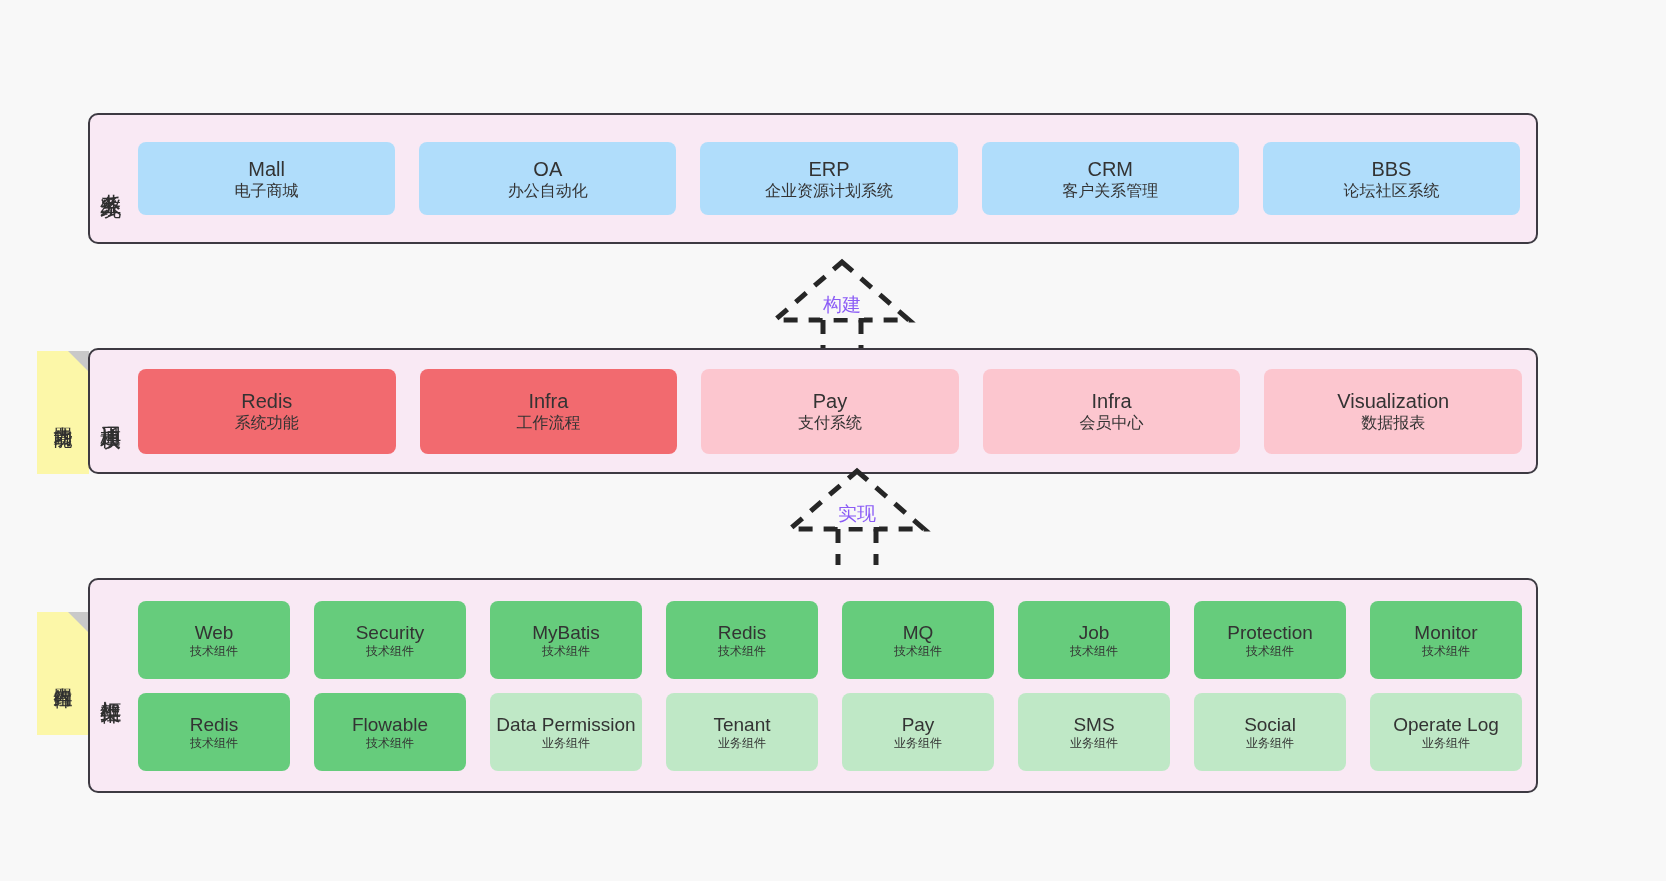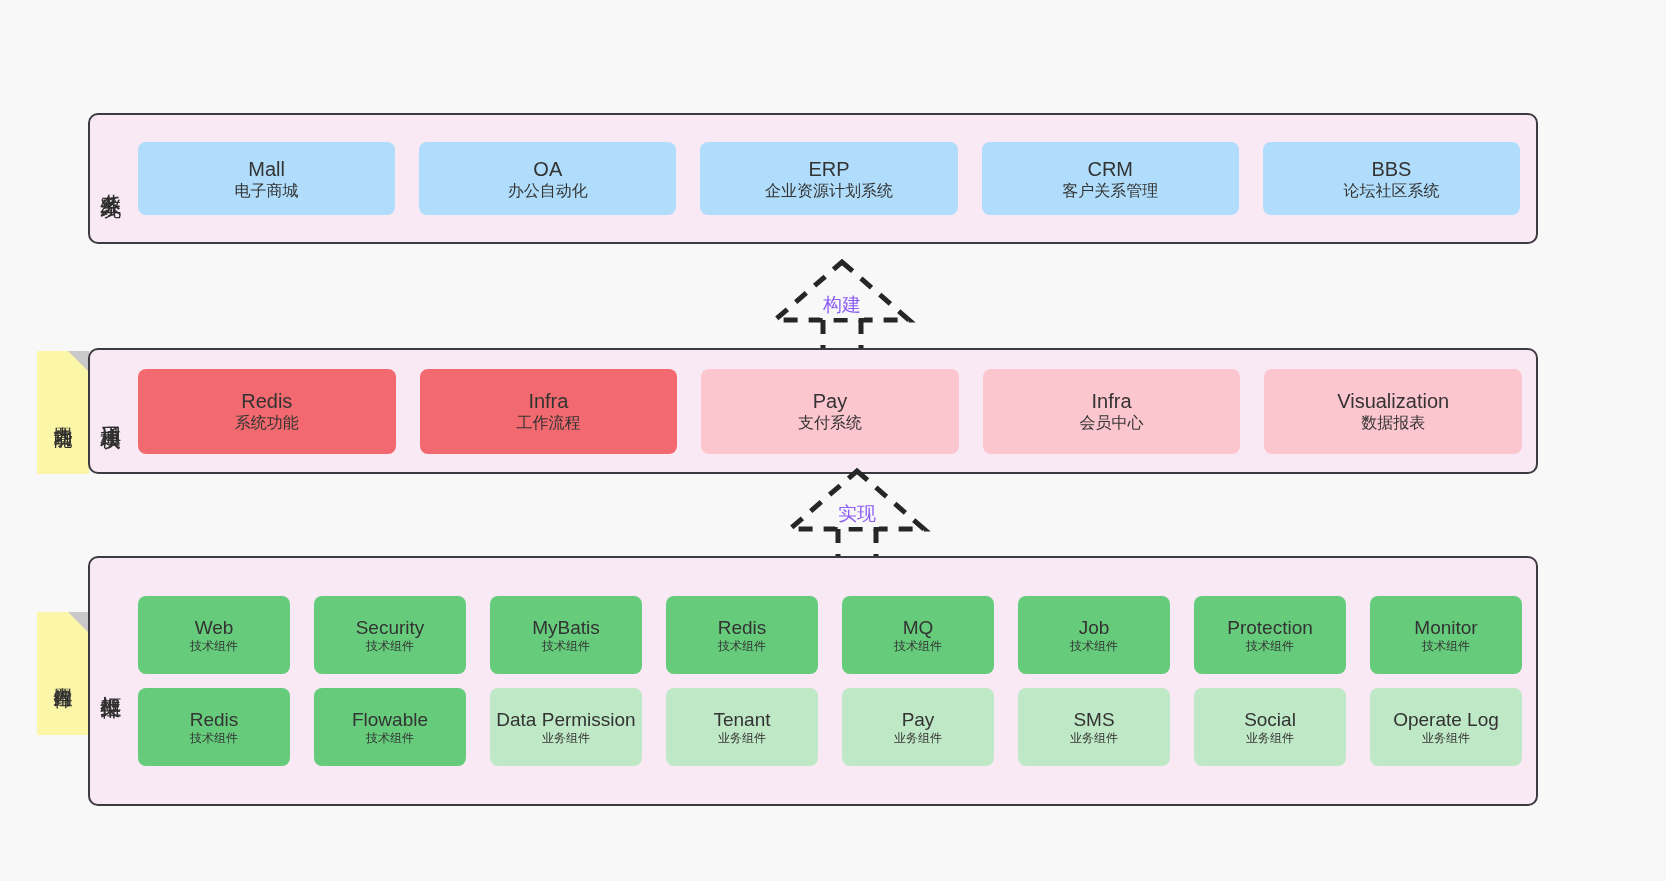--- a/index.html
+++ b/index.html
@@ -89,21 +89,21 @@
   
   .p-blue       { background: #b0ddfb; }
   .p-red        { background: #f26a6f; }
   .p-pink       { background: #fcc6cf; }
   .p-green      { background: #66cc7c; }
   .p-lightgreen { background: #bfe8c6; }
 
   
   #tier-business  { left: 88px;  top: 113px; width: 1450px; height: 131px; }
   #tier-common    { left: 88px;  top: 348px; width: 1450px; height: 126px; }
-  #tier-framework { left: 88px;  top: 556px; width: 1450px; height: 250px; }
+  #tier-framework { left: 88px;  top: 578px; width: 1450px; height: 215px; }
 
   #tier-business .tier-body  { padding-right: 16px; }
   #tier-business .card       { height: 73px; }
   #tier-common  .card        { height: 85px; }
   #tier-framework .card      { height: 78px; }
 
   
   .sticky {
     position: absolute;
     background: #fcf7a8;

